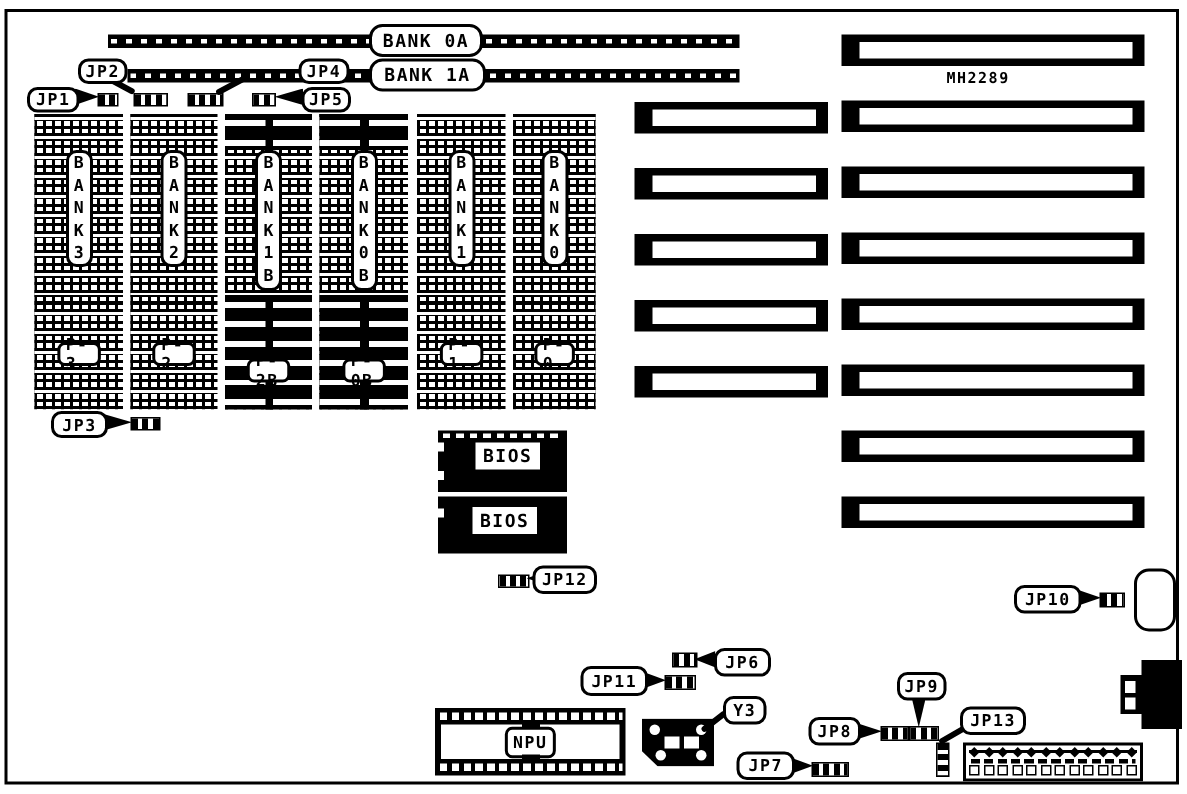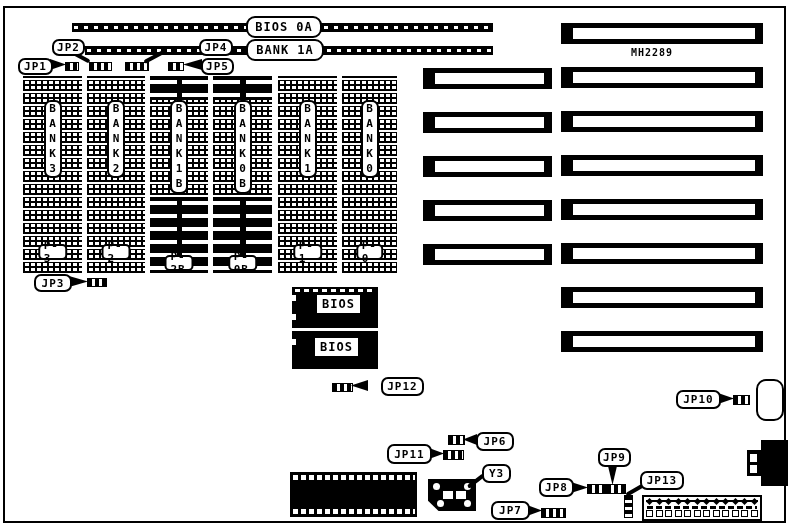--- a/index.html
+++ b/index.html
@@ -44,21 +44,21 @@
   .socket-bot{top:122px;height:75px;}
   .bank-lbl{position:absolute;left:50%;transform:translateX(-50%);top:24px;z-index:4;
       background:#fff;border:2px solid #000;border-radius:7px;box-sizing:border-box;
       writing-mode:vertical-rl;text-orientation:upright;
       font-weight:bold;font-size:11px;letter-spacing:2px;
       width:18px;height:78px;display:flex;align-items:center;justify-content:center;}
   .bank-lbl.tall{height:94px;}
   .p-lbl{position:absolute;left:50%;transform:translateX(-50%);top:152px;z-index:4;
       background:#fff;border:2px solid #000;border-radius:5px;box-sizing:border-box;
       font-weight:bold;font-size:11px;letter-spacing:1px;height:16px;padding:0 4px;
-      display:flex;align-items:center;justify-content:center;margin-top:16px;}
+      display:flex;align-items:center;justify-content:center;}
   .sock .p-lbl{top:163px;}
 
   
   .slot-col{position:absolute;display:flex;flex-direction:column;gap:23px;}
   .slots-left{left:418px;top:60px;width:129px;}
   .slots-right{left:556px;top:15px;width:202px;}
   .slot{height:21px;background:#fff;border:5px solid #000;
         border-left-width:12px;border-right-width:8px;box-sizing:border-box;}
   .board-id{position:absolute;left:626px;top:39px;font-size:10px;font-weight:bold;letter-spacing:1px;}
 
@@ -123,21 +123,21 @@
   .jp2-j{left:84px;top:54px;width:23px;height:9px;}
   .jp4-l{left:154px;top:31px;width:34px;height:17px;margin-left:40px;}
   .jp4-t{left:138px;top:47px;width:22px;transform:rotate(-28deg);}
   .jp4-j{left:120px;top:54px;width:24px;height:9px;}
   .jp5-l{left:196px;top:50px;width:33px;height:17px;}
   .jp5-t{left:178px;top:51px;width:19px;height:11px;}
   .jp5-j{left:163px;top:54px;width:16px;height:9px;}
   .jp3-l{left:29px;top:266px;width:38px;height:18px;}
   .jp3-t{left:64px;top:268px;width:19px;height:11px;}
   .jp3-j{left:82px;top:270px;width:20px;height:9px;}
-  .jp12-l{left:376px;top:369px;width:43px;height:19px;}
+  .jp12-l{left:350px;top:369px;width:43px;height:19px;}
   .jp12-t{left:346px;top:372px;width:17px;height:11px;}
   .jp12-j{left:327px;top:375px;width:21px;height:9px;}
   .jp11-l{left:382px;top:436px;width:45px;height:20px;}
   .jp11-t{left:424px;top:440px;width:15px;height:11px;}
   .jp11-j{left:438px;top:442px;width:21px;height:10px;}
   .jp6-l{left:471px;top:424px;width:38px;height:19px;}
   .jp6-t{left:458px;top:426px;width:14px;height:11px;}
   .jp6-j{left:443px;top:427px;width:17px;height:10px;}
   .y3-l{left:477px;top:456px;width:29px;height:19px;text-align:center;}
   .y3-t{left:461px;top:471px;width:20px;transform:rotate(-38deg);}
@@ -157,21 +157,21 @@
   .jp10-t{left:713px;top:385px;width:16px;height:11px;}
   .jp10-j{left:728px;top:387px;width:17px;height:10px;}
 </style>
 </head>
 <body>
 
 <div class="board">
 
   <div class="simm b0a"></div>
   <div class="simm b1a"></div>
-  <div class="lbl rowbank rb0">BIOS 0A</div>
+  <div class="lbl rowbank rb0">BANK 0A</div>
   <div class="lbl rowbank rb1">BANK 1A</div>
 
   <div class="board-id">MH2289</div>
 
   <div class="mem-col c1">
     <div class="bank-lbl">BANK3</div>
     <div class="p-lbl">P-3</div>
   </div>
   <div class="mem-col c2">
     <div class="bank-lbl">BANK2</div>
@@ -223,20 +223,23 @@
     <div class="bios-lbl">BIOS</div>
   </div>
   <div class="bios bios2">
     <div class="bios-notch" style="top:8px;"></div>
     <div class="bios-lbl">BIOS</div>
   </div>
 
   <div class="npu">
     <div class="pinrow top"></div>
     <div class="pinrow bot"></div>
+    <div class="npu-inner">
+      <div class="npu-lbl">NPU</div>
+    </div>
   </div>
 
   <div class="y3">
     <div class="dot d1"></div>
     <div class="dot d2"></div>
     <div class="dot d3"></div>
     <div class="dot d4"></div>
     <div class="bar bar1"></div>
     <div class="bar bar2"></div>
   </div>

